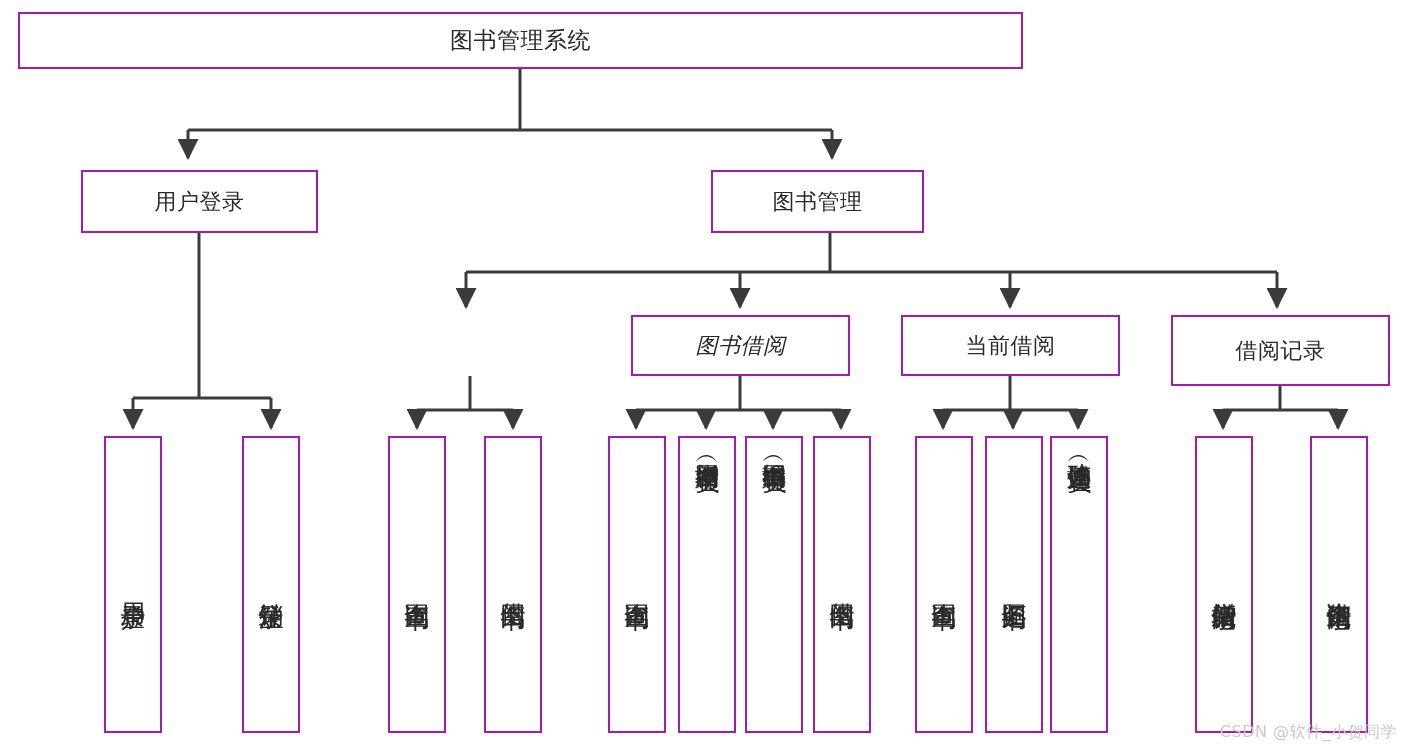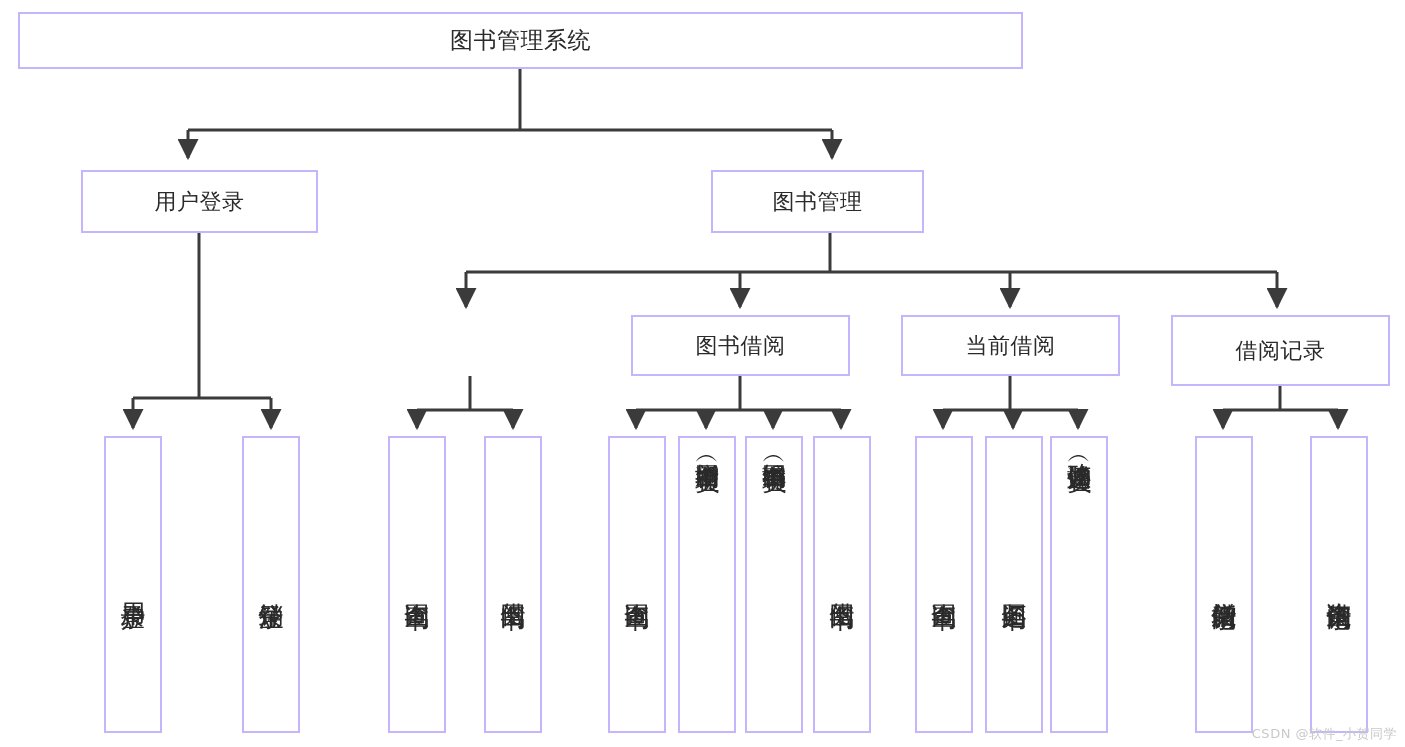--- a/index.html
+++ b/index.html
@@ -21,21 +21,21 @@
     position: absolute;
     left: 0;
     top: 0;
     width: 1405px;
     height: 747px;
     pointer-events: none;
   }
   .node {
     position: absolute;
     box-sizing: border-box;
-    border: 2px solid #c4b5fd;
+    border: 2px solid #a21caf;
     background: #ffffff;
     display: flex;
     align-items: center;
     justify-content: center;
     color: #2a2a2a;
   }
   .node-label {
     display: block;
     text-align: center;
     line-height: 1.06;
@@ -68,21 +68,21 @@
     font-size: 24px;
     line-height: 1.1;
   }
   .node.leaf.topalign {
     align-items: flex-start;
   }
   #watermark {
     position: absolute;
     right: 8px;
     bottom: 4px;
-    font-size: 13px;
+    font-size: 16px;
     color: #c9c9c9;
     letter-spacing: 0.5px;
     white-space: nowrap;
     user-select: none;
   }
 </style>
 </head>
 <body>
 
 <div id="canvas">
@@ -144,21 +144,21 @@
 
   <div class="node branch" style="left:81px; top:170px; width:237px; height:63px;">
     <span class="node-label">用户登录</span>
   </div>
 
   <div class="node branch" style="left:711px; top:170px; width:213px; height:63px;">
     <span class="node-label">图书管理</span>
   </div>
 
 
-  <div class="node branch" style="left:631px; top:315px; width:219px; height:61px;">
+  <div class="node branch" style="left:631px; top:315px; width:219px; height:61px;font-style:italic;">
     <span class="node-label">图书借阅</span>
   </div>
 
   <div class="node branch" style="left:901px; top:315px; width:219px; height:61px;">
     <span class="node-label">当前借阅</span>
   </div>
 
   <div class="node branch" style="left:1171px; top:315px; width:219px; height:71px;">
     <span class="node-label">借阅记录</span>
   </div>

